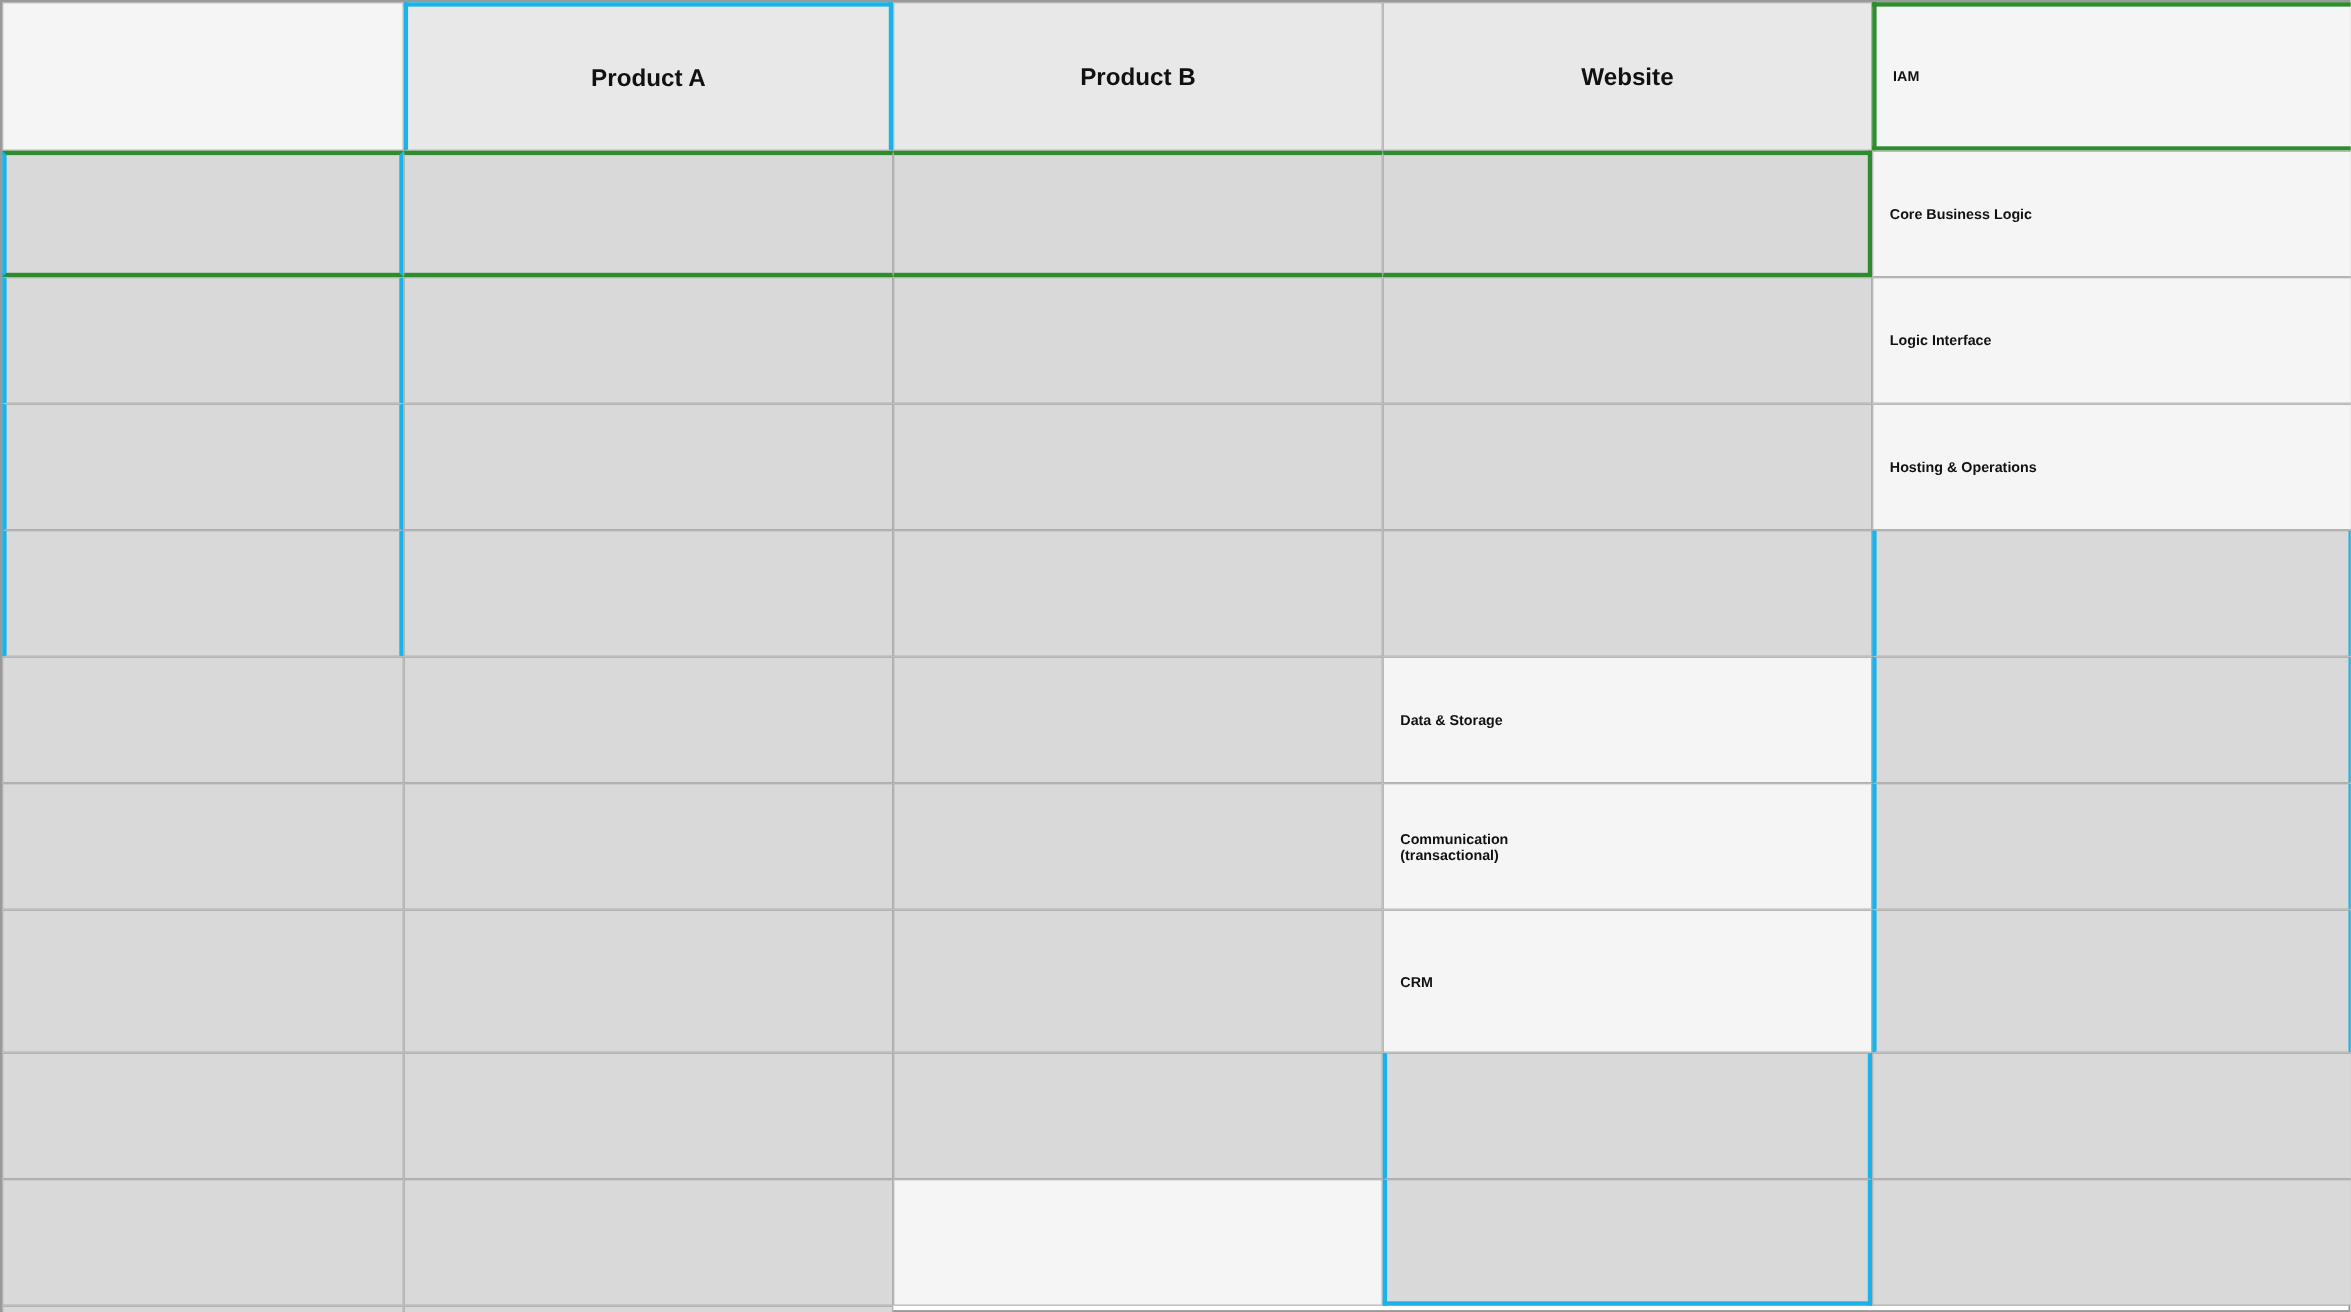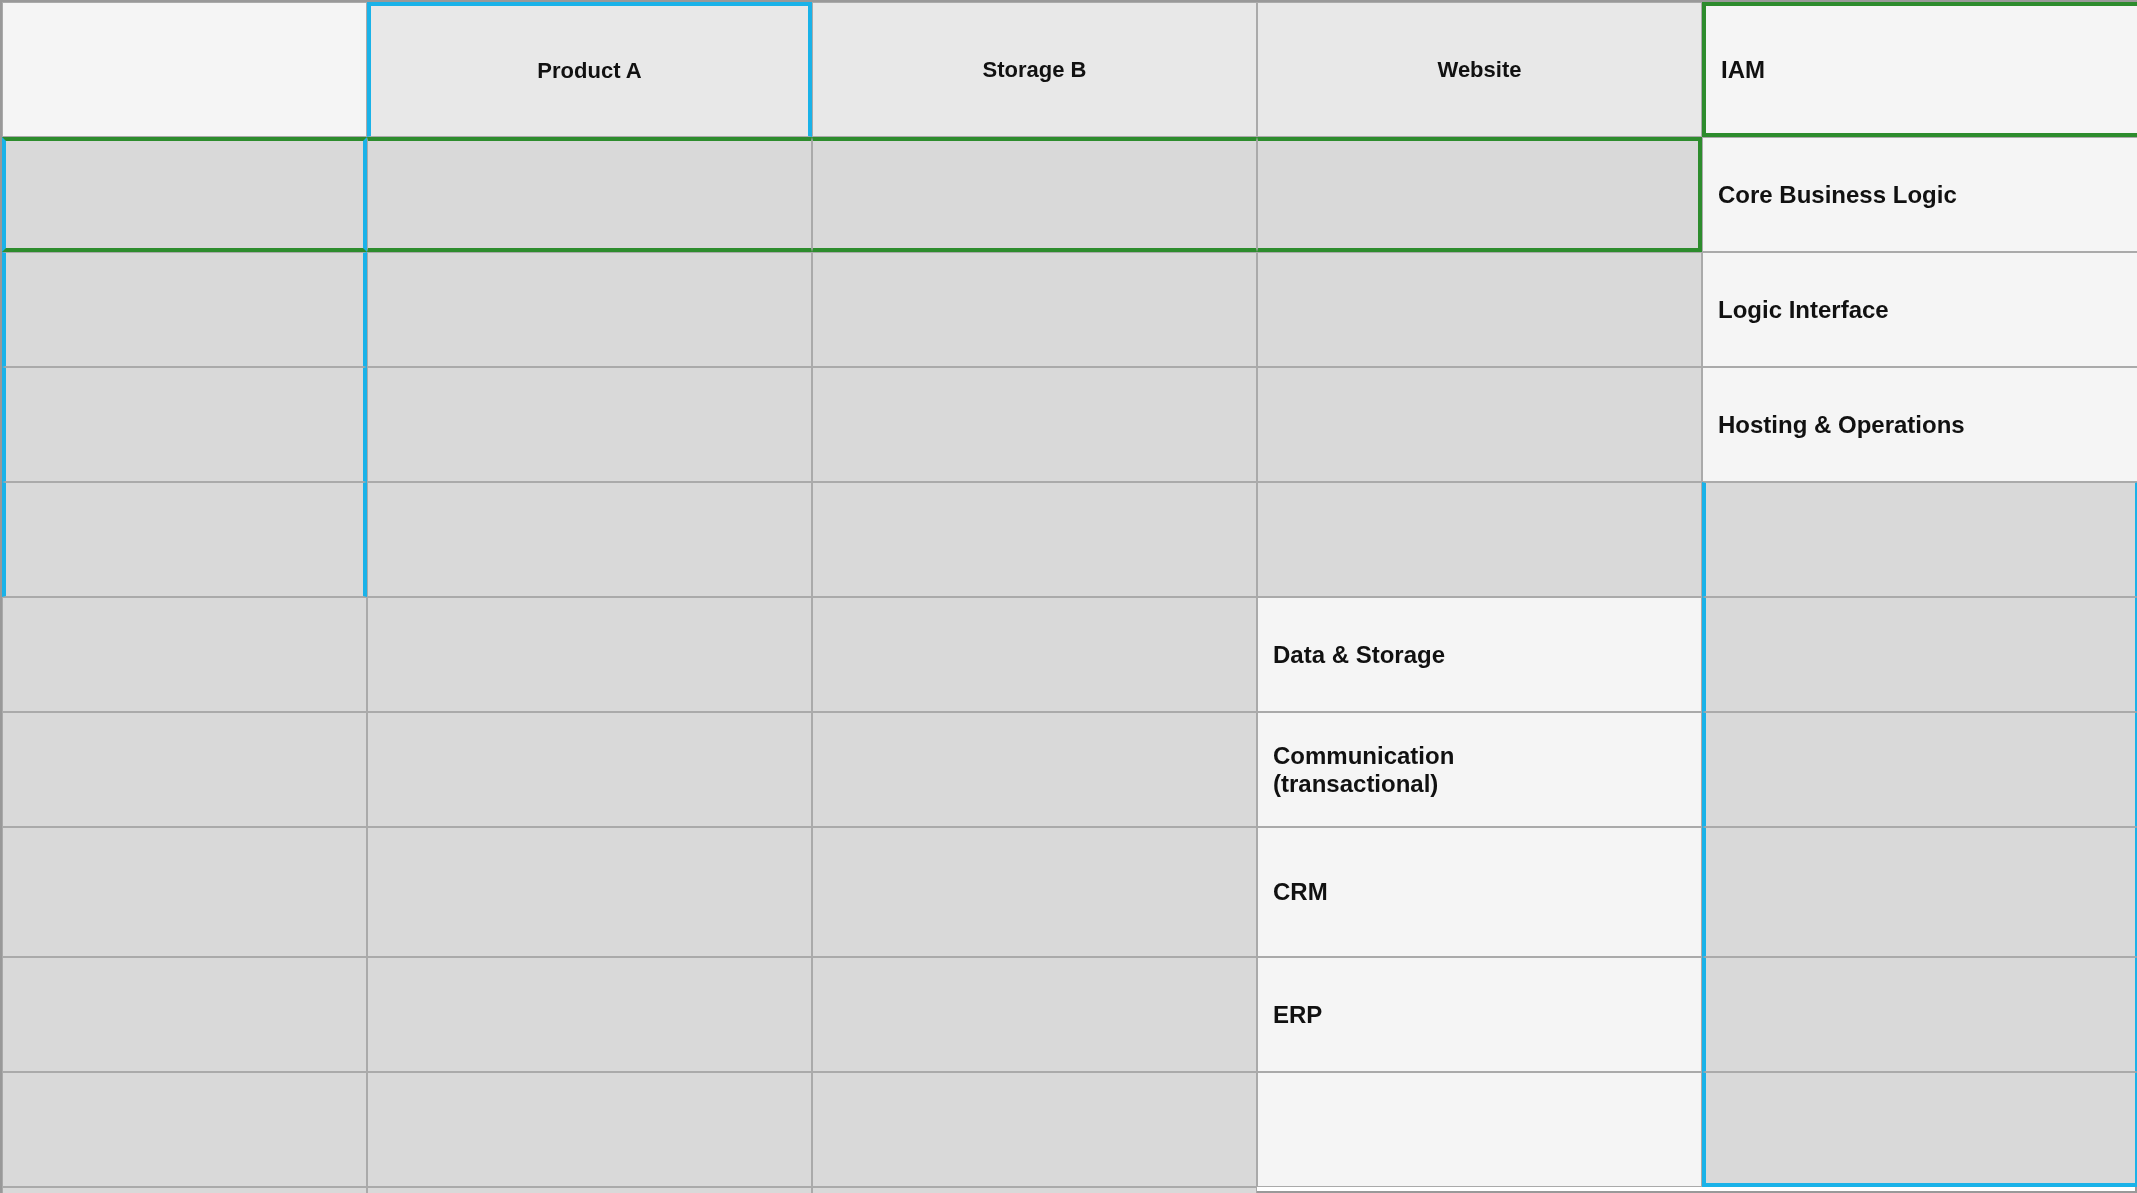--- a/index.html
+++ b/index.html
@@ -94,42 +94,42 @@
     
     .green-row-blue-col {
       border-top: 4px solid #2d8c2d !important;
       border-bottom: 4px solid #2d8c2d !important;
       border-left: 4px solid #1ab2e8 !important;
       border-right: 4px solid #1ab2e8 !important;
     }
 
     .cell-label {
       font-weight: bold;
-      font-size: 24px;
+      font-size: 13px;
       color: #111;
     }
 
     .cell-header-text {
       font-weight: bold;
       font-size: 22px;
       color: #111;
       text-align: center;
     }
   </style>
 </head>
 <body>
 
 <div class="grid-container">
 
   <div class="cell cell-empty-header"></div>
   <div class="cell cell-header blue-col-header">
     <span class="cell-header-text">Product A</span>
   </div>
   <div class="cell cell-header">
-    <span class="cell-header-text">Storage B</span>
+    <span class="cell-header-text">Product B</span>
   </div>
   <div class="cell cell-header">
     <span class="cell-header-text">Website</span>
   </div>
 
   <div class="cell cell-row-label green-row-first">
     <span class="cell-label">IAM</span>
   </div>
   <div class="cell green-row-blue-col"></div>
   <div class="cell green-row-middle"></div>
@@ -183,23 +183,20 @@
   <div class="cell"></div>
 
   <div class="cell cell-row-label">
     <span class="cell-label">CRM</span>
   </div>
   <div class="cell blue-col-middle"></div>
   <div class="cell"></div>
   <div class="cell"></div>
   <div class="cell"></div>
 
-  <div class="cell cell-row-label">
-    <span class="cell-label">ERP</span>
-  </div>
   <div class="cell blue-col-middle"></div>
   <div class="cell"></div>
   <div class="cell"></div>
   <div class="cell"></div>
 
   <div class="cell cell-row-label">
     
   </div>
   <div class="cell blue-col-bottom"></div>
   <div class="cell"></div>

